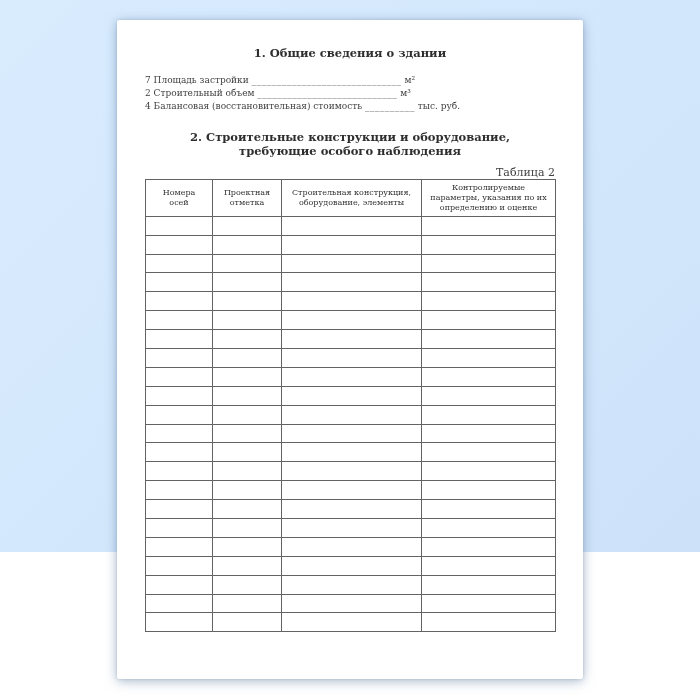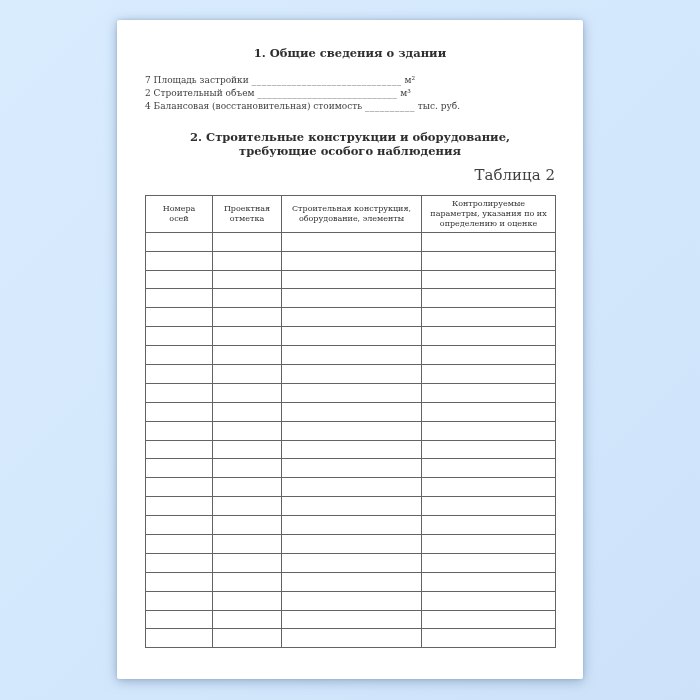--- a/index.html
+++ b/index.html
@@ -2,21 +2,21 @@
 <html><head>
 <meta charset="utf-8">
 <style>
   * { margin: 0; padding: 0; box-sizing: border-box; }
   html, body {
     width: 700px; height: 700px;
     font-family: "DejaVu Serif", "Liberation Serif", serif;
     overflow: hidden;
   }
   .canvas {
-    width: 700px; height: 700px;
+    width: 700px; height: 552px;
     background: linear-gradient(135deg, #d9ecfe 0%, #d3e7fc 55%, #cde2f9 100%);
     position: relative;
     padding-left: 21px;
   }
   .page {
     position: absolute;
     left: 117px; top: 20px;
     width: 466px; height: 659px;
     background: #ffffff;
     border-radius: 2px;
@@ -31,26 +31,26 @@
     text-align: center;
     line-height: 14.5px;
   }
   .title-1 { margin-bottom: 13px; }
   .fields { font-size: 9px; line-height: 13.4px; color: #3f3f3f; }
   .field-line { white-space: nowrap; }
   .rule { letter-spacing: 0.5px; color: #4a4a4a; text-align: right; }
   .title-2 { margin-top: 16px; padding: 0 10px; }
   .table-caption {
     margin-top: 7px;
-    font-size: 15px;
+    font-size: 11px;
     text-align: right;
     color: #3f3f3f;
   }
   table.obs-table {
-    margin-top: 11px;
+    margin-top: 0;
     width: 410px;
     border-collapse: collapse;
     table-layout: fixed;
     border: 1.5px solid #4d4d4d;
   }
   .obs-table th, .obs-table td {
     border: 1px solid #636363;
   }
   .obs-table th {
     font-size: 8px;

